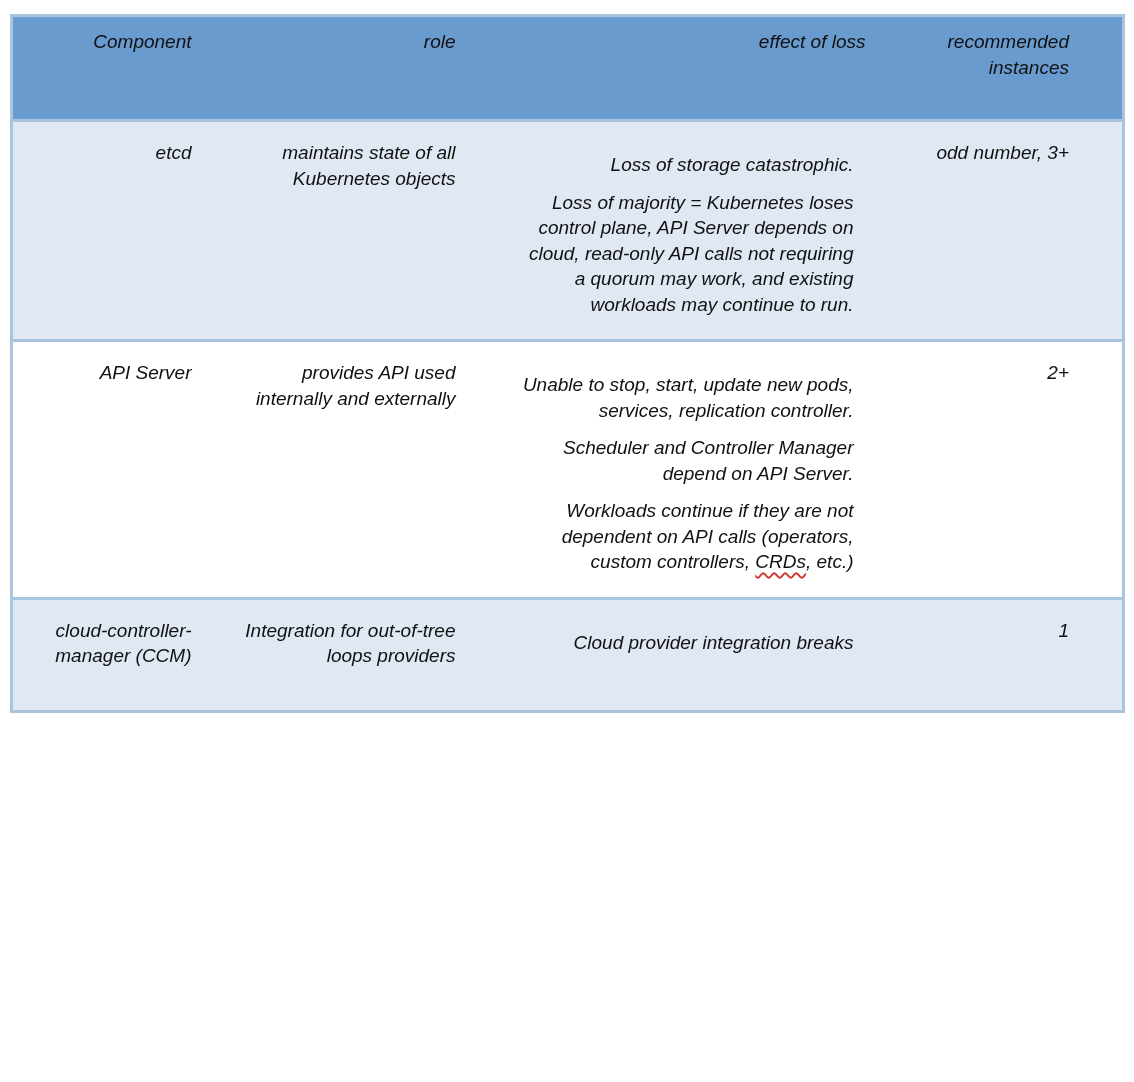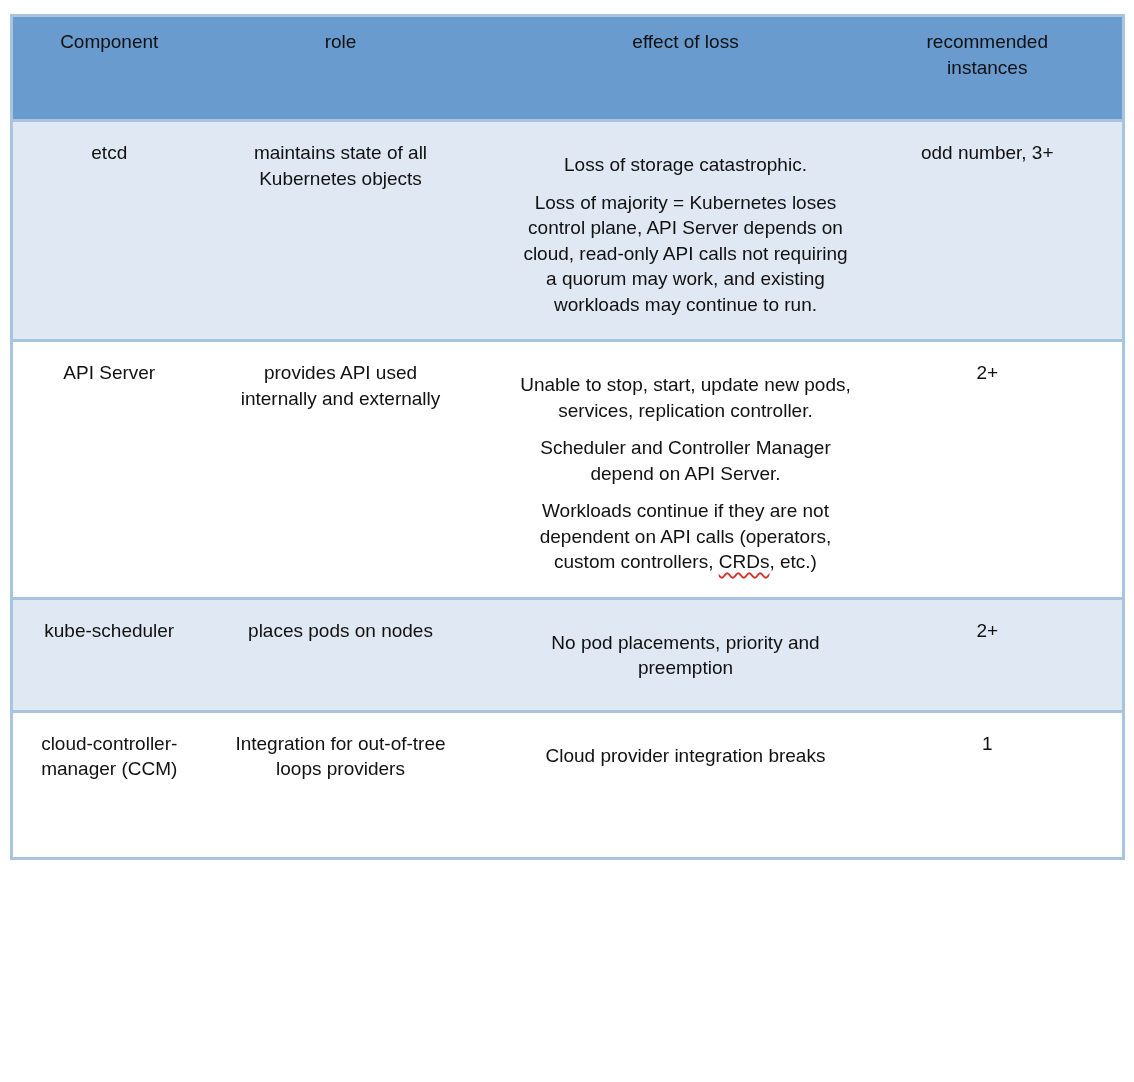--- a/index.html
+++ b/index.html
@@ -37,28 +37,29 @@
     font-size: 19px;
     line-height: 25.5px;
   }
   col.c-component { width: 200px; }
   col.c-role      { width: 280px; }
   col.c-effect    { width: 400px; }
   col.c-instances { width: 232px; }
 
   th, td {
     vertical-align: top;
-    text-align: center;
+    text-align: right;
     font-weight: normal;
     border-top: 3px solid var(--border-color);
     border-bottom: 3px solid var(--border-color);
     border-left: none;
     border-right: none;
     padding: 18px 10px 10px 14px;
     overflow: hidden;
+    font-style: italic;
   }
   thead th {
     background: var(--header-bg);
     padding-top: 12px;
     height: 105px;
   }
   tbody tr:nth-child(odd)  td { background: var(--alt-row-bg); }
   tbody tr:nth-child(even) td { background: #ffffff; }
 
   tbody tr:nth-child(1) { height: 145px; }
@@ -117,28 +118,20 @@
           <td class="col-component">API Server</td>
           <td class="col-role">provides API used internally and externally</td>
           <td class="col-effect">
             <div class="effect-line">Unable to stop, start, update new pods, services, replication controller.</div>
             <div class="effect-line">Scheduler and Controller Manager depend on API Server.</div>
             <div class="effect-line">Workloads continue if they are not dependent on API calls (operators, custom controllers, <span class="squiggle">CRDs</span>, etc.)</div>
           </td>
           <td class="col-instances">2+</td>
         </tr>
         <tr>
-          <td class="col-component">kube-scheduler</td>
-          <td class="col-role">places pods on nodes</td>
-          <td class="col-effect">
-            <div class="effect-line">No pod placements, priority and preemption</div>
-          </td>
-          <td class="col-instances">2+</td>
-        </tr>
-        <tr>
           <td class="col-component">cloud-controller-manager (CCM)</td>
           <td class="col-role">Integration for out-of-tree loops providers</td>
           <td class="col-effect">
             <div class="effect-line">Cloud provider integration breaks</div>
           </td>
           <td class="col-instances">1</td>
         </tr>
       </tbody>
   </table>
 </div>

